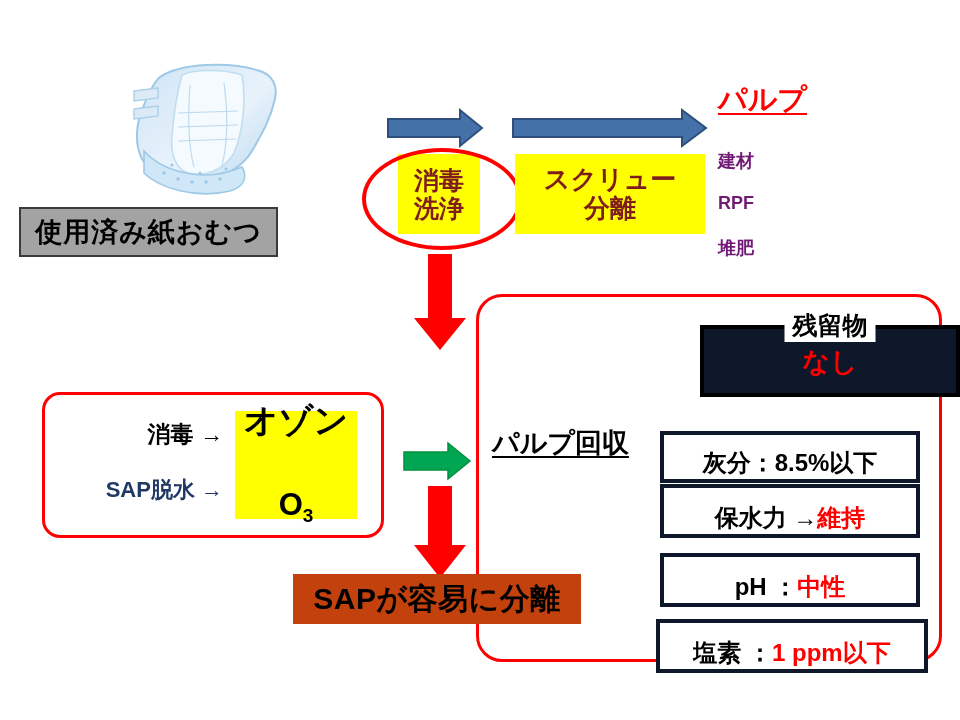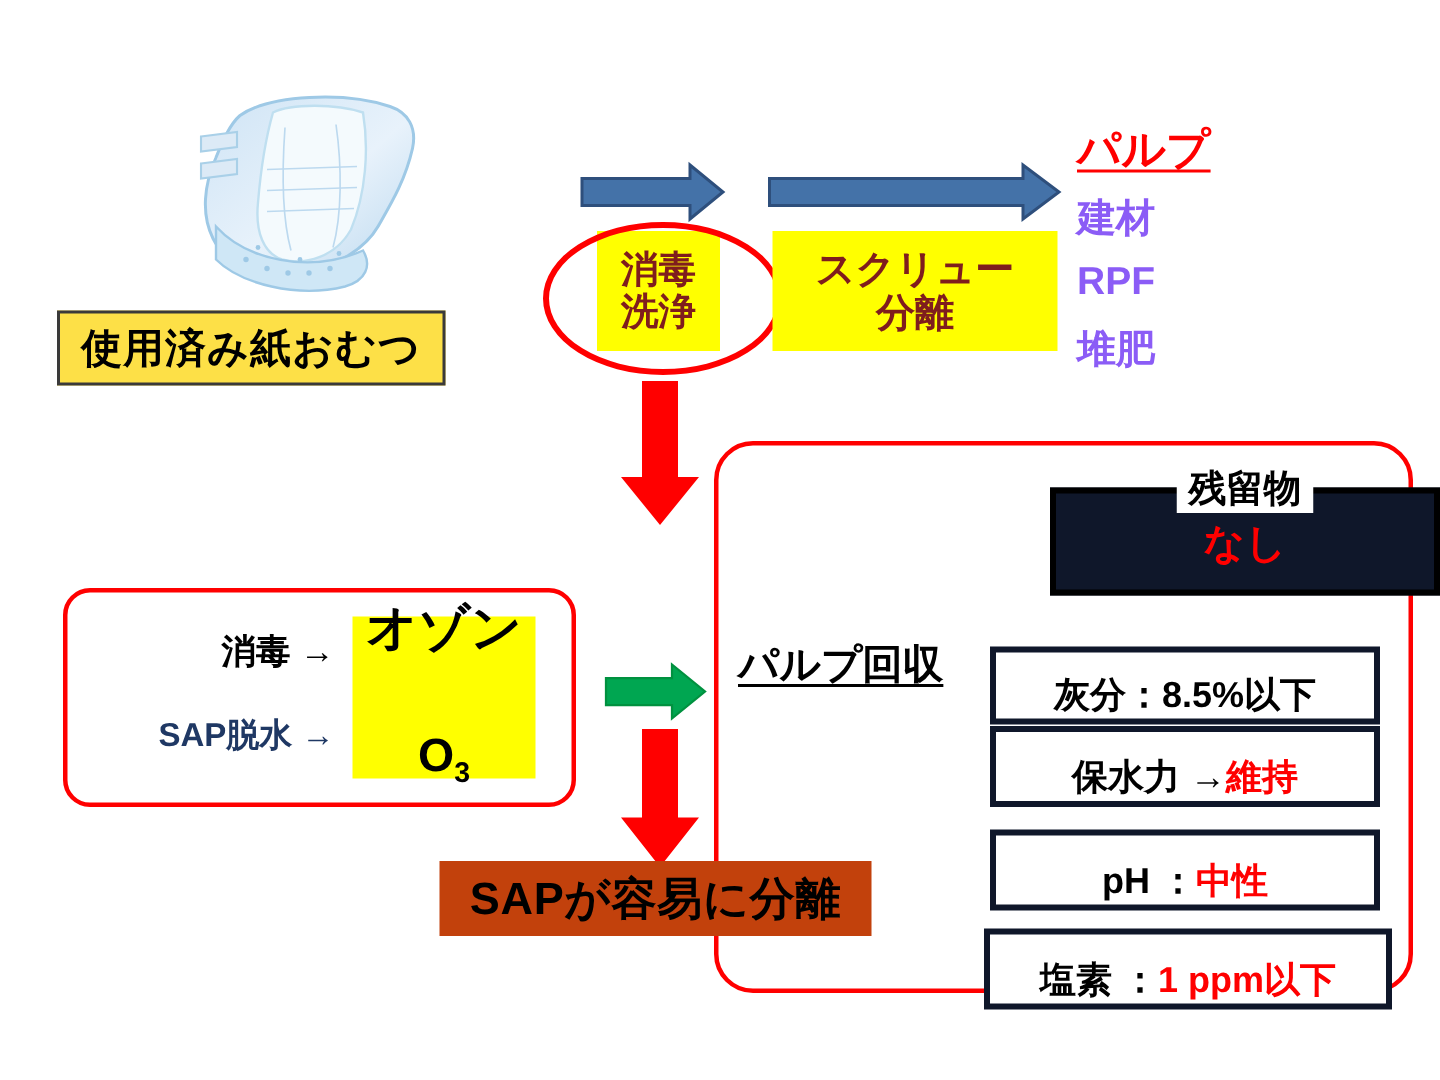--- a/index.html
+++ b/index.html
@@ -7,40 +7,40 @@
        font-family:"Liberation Sans","DejaVu Sans",sans-serif;color:#000;}
   #stage{position:absolute;left:0;top:0;width:960px;height:720px;}
 
   .abs{position:absolute;}
 
   
   .diaper-wrap{left:120px;top:55px;width:180px;height:150px;}
   .diaper-svg{display:block;width:180px;height:150px;}
 
   
-  .caption-box{left:38px;top:207px;width:255px;height:46px;
-     border:2px solid #3a3a3a;background:#fde047;display:flex;align-items:center;justify-content:center;}
+  .caption-box{left:19px;top:207px;width:255px;height:46px;
+     border:2px solid #3a3a3a;background:#a3a3a3;display:flex;align-items:center;justify-content:center;}
   .caption-box span{font-size:27px;font-weight:700;letter-spacing:1px;}
 
   
   .ybox{background:#FFFF00;display:flex;flex-direction:column;align-items:center;justify-content:center;}
   .ybox div{font-size:25px;font-weight:700;line-height:1.12;color:#7f1d1d;}
 
   #box-shodoku{left:398px;top:154px;width:82px;height:80px;}
   #box-screw{left:515px;top:154px;width:190px;height:80px;}
   #box-screw div{font-size:26px;}
 
   
   .ellipse{left:362px;top:148px;width:152px;height:94px;
       border:4px solid #FF0000;border-radius:50%;background:transparent;}
 
   
   .pulp-title{left:718px;top:80px;font-size:29px;font-weight:700;color:#FF0000;
       text-decoration:underline;text-decoration-color:#FF0000;text-underline-offset:4px;}
-  .pulp-item{left:718px;font-size:26px;font-weight:700;color:#8b5cf6;}
+  .pulp-item{left:718px;font-size:18px;font-weight:700;color:#701a75;margin-top:21px;}
   #pulp-1{top:128px;}
   #pulp-2{top:172px;}
   #pulp-3{top:215px;}
 
   
   .ozone-card{left:42px;top:392px;width:336px;height:140px;
       border:3px solid #FF0000;border-radius:18px;background:#fff;}
   .oz-left{position:absolute;left:18px;top:18px;width:160px;height:104px;}
   .oz-row{font-size:23px;font-weight:700;text-align:right;white-space:nowrap;}
   #oz-row-1{position:absolute;right:0;top:6px;color:#000;}

